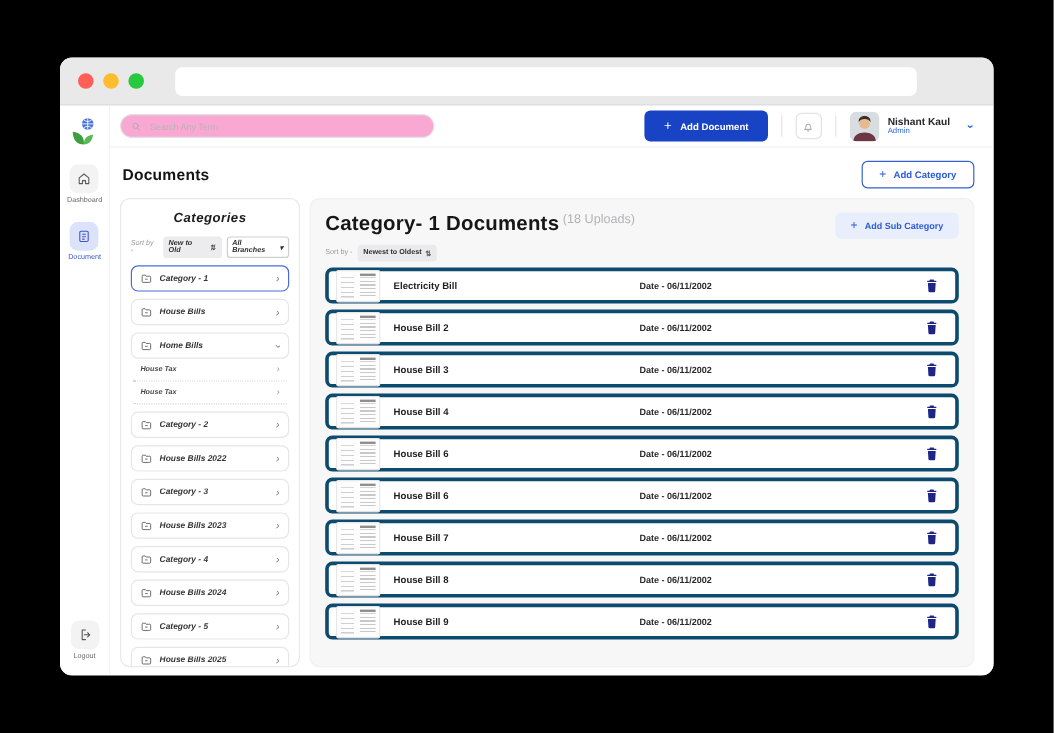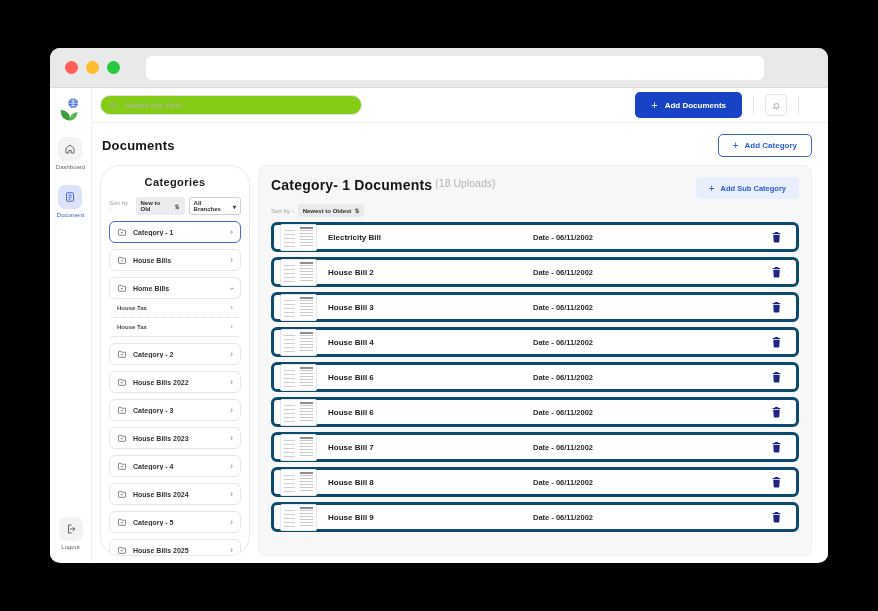--- a/index.html
+++ b/index.html
@@ -28,21 +28,21 @@
   .rail-item.active .rail-icon-box{background:#DCE2F9;}
   .rail-label{font-size:6px;color:#6b6b6b;margin-top:3px;}
   .rail-item.active .rail-label{color:#3A56C9;}
   .rail-spacer{flex:1;}
   .rail-logout{margin-bottom:12px;}
   
   .main{flex:1;display:flex;flex-direction:column;min-width:0;background:#fff;}
   .topbar{display:flex;align-items:center;height:34px;padding:0 18px 0 8px;
     border-bottom:1px solid #F0F0F0;flex:0 0 auto;}
   .search{width:262px;height:20px;border:1px solid #E2E2E2;border-radius:10px;
-    background:#84cc16;display:flex;align-items:center;padding:0 8px;gap:5px;box-sizing:border-box;}
+    background:#f9a8d4;display:flex;align-items:center;padding:0 8px;gap:5px;box-sizing:border-box;}
   .search input{border:none;outline:none;background:transparent;font-size:7.5px;
     color:#555;width:100%;font-family:"Liberation Sans",sans-serif;}
   .search input::placeholder{color:#B5B5B5;}
   .btn-primary{margin-left:auto;background:#1843C4;color:#fff;font-size:8px;font-weight:bold;
     height:26px;padding:0 16px;border-radius:5px;display:flex;align-items:center;gap:7px;
     border:none;cursor:pointer;font-family:"Liberation Sans",sans-serif;}
   .btn-primary .plus{font-size:11px;font-weight:normal;line-height:1;}
   .vdiv{width:1px;height:18px;background:#E5E5E5;margin:0 11px;}
   .bell-box{width:20px;height:20px;border:1px solid #E3E3E3;border-radius:5px;
     display:flex;align-items:center;justify-content:center;cursor:pointer;background:#fff;}
@@ -53,22 +53,22 @@
   .user-chev{color:#2F6BDF;font-size:10px;transform:rotate(90deg);margin-left:8px;font-weight:bold;}
   
   .page-head{display:flex;align-items:center;padding:11px 16px 7px 10px;flex:0 0 auto;}
   .page-title{font-size:13px;font-weight:bold;color:#141414;letter-spacing:.2px;}
   .btn-outline{margin-left:auto;height:23px;padding:0 14px;border:1px solid #3561D2;
     border-radius:5px;color:#2B5BD7;font-size:8px;font-weight:bold;background:#fff;
     display:flex;align-items:center;gap:6px;cursor:pointer;font-family:"Liberation Sans",sans-serif;}
   .btn-outline .plus{font-size:10px;font-weight:normal;}
   
   .content{display:flex;gap:8px;padding:1px 16px 0 8px;flex:1;align-items:flex-start;min-height:0;}
-  .cat-panel{width:150px;flex:0 0 150px;background:#fff;border:1px solid #E9E9E9;border-radius:20px;
-    height:391px;box-sizing:border-box;padding:10px 8px;overflow:hidden;}
+  .cat-panel{width:150px;flex:0 0 150px;background:#fff;border:1px solid #E9E9E9;border-radius:8px;
+    height:391px;box-sizing:border-box;padding:10px 8px;overflow:hidden;font-style:italic;}
   .cat-title{text-align:center;font-size:11px;font-weight:bold;color:#1C1C1C;letter-spacing:.4px;}
   .sort-row{display:flex;align-items:center;gap:4px;margin-top:9px;}
   .sort-label{font-size:6px;color:#9A9A9A;}
   .pill{background:#ECECEE;border-radius:3px;padding:3px 5px;font-size:6px;font-weight:bold;
     color:#2E2E2E;display:flex;align-items:center;gap:3px;cursor:pointer;}
   .pill .arrows{font-size:6px;color:#555;}
   .branch-select{border:1px solid #CFCFCF;border-radius:3px;background:#fff;padding:2px 4px;
     font-size:6px;font-weight:bold;color:#2E2E2E;display:flex;align-items:center;gap:3px;
     margin-left:auto;cursor:pointer;}
   .cat-list{margin-top:2px;}
@@ -79,21 +79,21 @@
   .cat-chev{color:#777;font-size:9px;line-height:1;}
   .cat-item.expanded .cat-chev{transform:rotate(90deg);}
   .cat-sub{height:19px;display:flex;align-items:center;padding:0 6px;margin:0 2px;
     border-bottom:1px dotted #D8D8D8;cursor:pointer;box-sizing:border-box;}
   .cat-sub-label{font-size:6px;color:#4A4A4A;font-weight:bold;flex:1;}
   .cat-sub .cat-chev{font-size:8px;color:#999;}
   
   .doc-panel{flex:1;background:#F7F7F8;border:1px solid #F0F0F0;border-radius:8px;height:391px;
     box-sizing:border-box;padding:11px 12px;overflow:hidden;min-width:0;}
   .doc-head{display:flex;align-items:flex-start;}
-  .doc-title{font-size:14px;font-weight:bold;color:#161616;letter-spacing:.2px;}
+  .doc-title{font-size:17px;font-weight:bold;color:#161616;letter-spacing:.2px;}
   .doc-count{font-size:10.5px;color:#B3B3B5;font-weight:normal;margin-left:3px;}
   .btn-soft{margin-left:auto;background:#E8EEFB;color:#2B5BD7;font-size:7.5px;font-weight:bold;
     height:22px;padding:0 13px;border-radius:5px;display:flex;align-items:center;gap:6px;
     border:none;cursor:pointer;font-family:"Liberation Sans",sans-serif;}
   .btn-soft .plus{font-size:10px;font-weight:normal;}
   .doc-sort{margin-top:5px;}
   .doc-sort .pill{background:#EAEAEC;}
   .doc-list{margin-top:2px;}
   .doc-row{height:30px;background:#fff;border:3px solid #0c4a6e;border-radius:6px;
     display:flex;align-items:center;margin-top:5px;padding:0 13px 0 6px;box-sizing:border-box;cursor:pointer;}
@@ -180,36 +180,51 @@
             <svg viewBox="0 0 24 24" width="9" height="9" fill="none" stroke="#ADADAD" stroke-width="2.2" stroke-linecap="round">
               <circle cx="10.5" cy="10.5" r="6"></circle>
                 <path d="m15.5 15.5 4.5 4.5"></path>
             </svg>
           </span>
           <input type="text" placeholder="Search Any Term" style="">
         </div>
 
         <button class="btn-primary">
           <span class="plus">+</span>
-          <span>Add Documents</span>
+          <span>Add Document</span>
         </button>
 
         <span class="vdiv"></span>
 
         <span class="bell-box">
           <span>
             <svg viewBox="0 0 24 24" width="11" height="11" fill="none" stroke="#9A9AA2" stroke-width="1.7" stroke-linejoin="round" stroke-linecap="round">
               <path d="M6 17h12c-1.2-1.4-1.8-2.2-1.8-5A4.2 4.2 0 0 0 12 7.5 4.2 4.2 0 0 0 7.8 12c0 2.8-.6 3.6-1.8 5z"></path>
               <path d="M10.5 19.5a1.6 1.6 0 0 0 3 0"></path>
             </svg>
           </span>
         </span>
 
         <span class="vdiv"></span>
 
+        <div class="user">
+          <span class="avatar">
+            <svg viewBox="0 0 24 24" width="25" height="25">
+              <rect width="24" height="24" fill="#D8DDE2"></rect>
+              <circle cx="12" cy="9.5" r="4.3" fill="#E6B98F"></circle>
+              <path d="M7.3 8.6c-.4-3 1.6-5 4.7-5s5.1 2 4.7 5c-1-1.8-2.4-2.6-4.7-2.6S8.3 6.8 7.3 8.6z" fill="#3A2E28"></path>
+              <path d="M3 24c0-5 4-7.3 9-7.3s9 2.3 9 7.3z" fill="#6D3644"></path>
+            </svg>
+          </span>
+          <span>
+            <div class="user-name">Nishant Kaul</div>
+            <div class="user-role">Admin</div>
+          </span>
+          <span class="user-chev">›</span>
+        </div>
       </div>
 
       <div class="page-head">
         <span class="page-title">Documents</span>
         <button class="btn-outline">
           <span class="plus">+</span>
           <span>Add Category</span>
         </button>
       </div>
 

